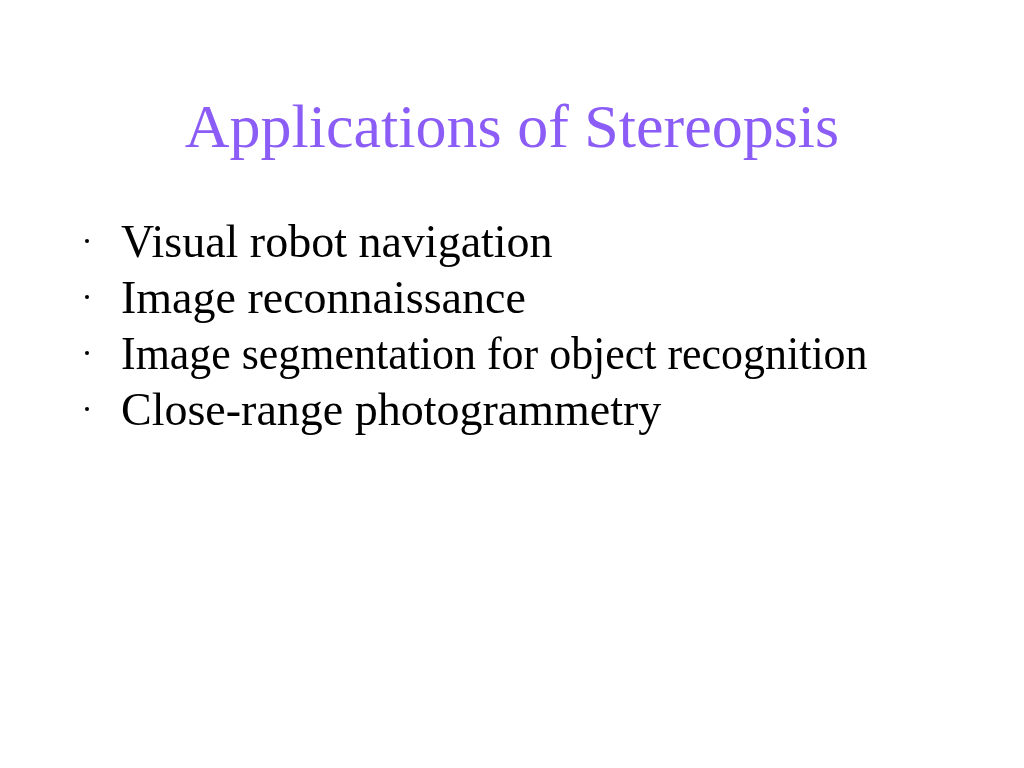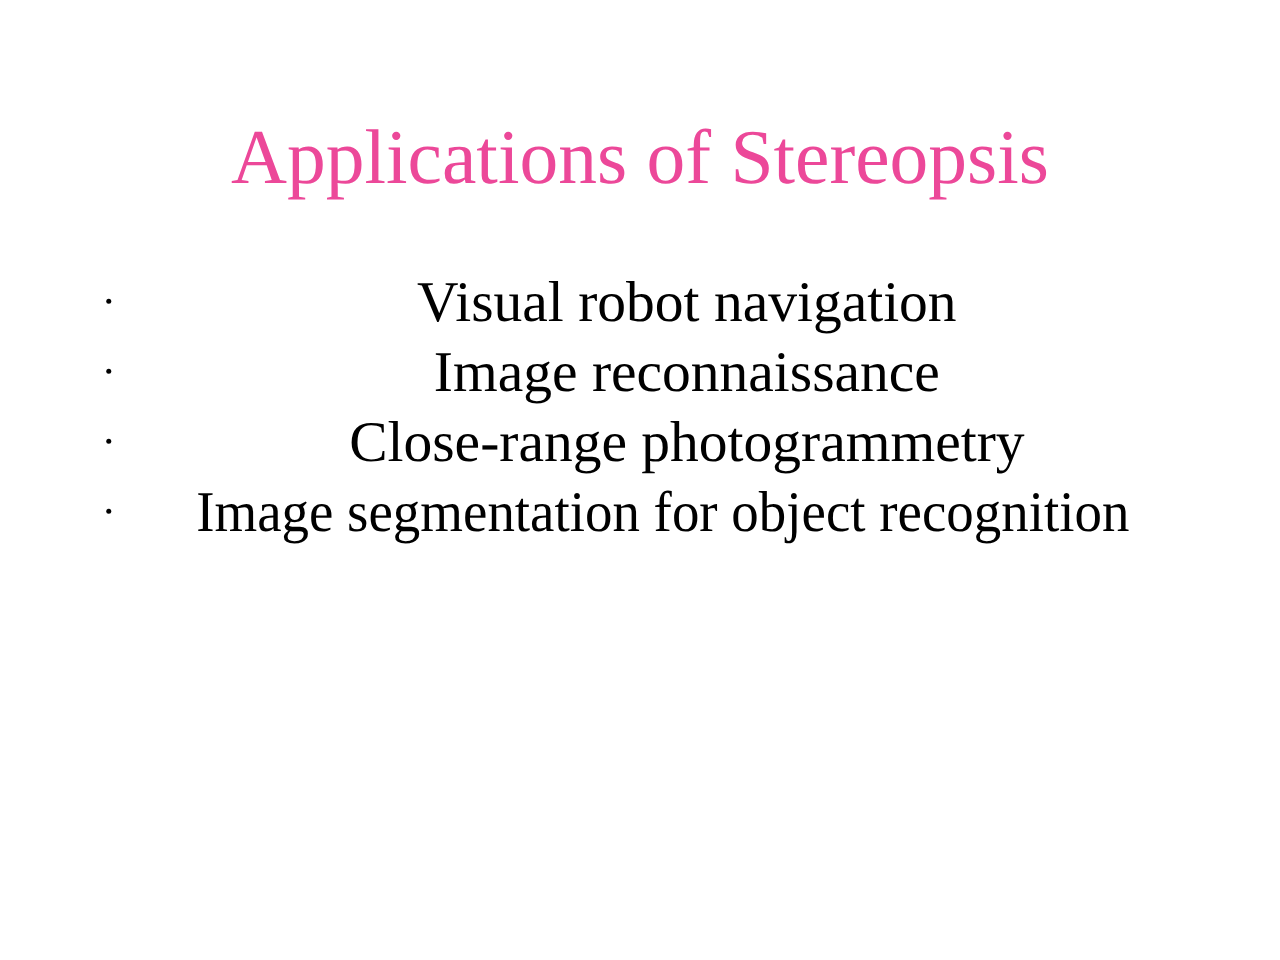--- a/index.html
+++ b/index.html
@@ -29,41 +29,40 @@
     position: absolute;
     left: 0;
     top: 94px;
     width: 1024px;
     text-align: center;
     font-family: "Liberation Serif", "DejaVu Serif", serif;
     font-size: 62px;
     font-weight: normal;
     line-height: 1.05;
     letter-spacing: 0px;
-    color: #ec4899;
+    color: #8b5cf6;
     white-space: nowrap;
     margin: 0;
   }
 
   
   .body-list {
     position: absolute;
     left: 78px;
     top: 214px;
     width: 900px;
     list-style: none;
     margin: 0;
     padding: 0;
   }
 
   .bullet-row {
     position: relative;
     height: 56px;
     display: block;
-    text-align: center;
   }
 
   .bullet-marker {
     position: absolute;
     left: 7px;
     top: 25px;
     width: 4px;
     height: 4px;
     background: #000000;
     border-radius: 50%;
@@ -100,25 +99,25 @@
       <span class="bullet-marker"></span>
       <span class="bullet-text">Visual robot navigation</span>
     </li>
 
 
     <li class="bullet-row">
       <span class="bullet-marker"></span>
       <span class="bullet-text">Image reconnaissance</span>
     </li>
 
+    <li class="bullet-row fitted">
+      <span class="bullet-marker"></span>
+      <span class="bullet-text">Image segmentation for object recognition</span>
+    </li>
+
     <li class="bullet-row">
       <span class="bullet-marker"></span>
       <span class="bullet-text">Close-range photogrammetry</span>
-    </li>
-
-    <li class="bullet-row fitted">
-      <span class="bullet-marker"></span>
-      <span class="bullet-text">Image segmentation for object recognition</span>
     </li>
 
   </ul>
 
 </div>
 
 </body></html>

